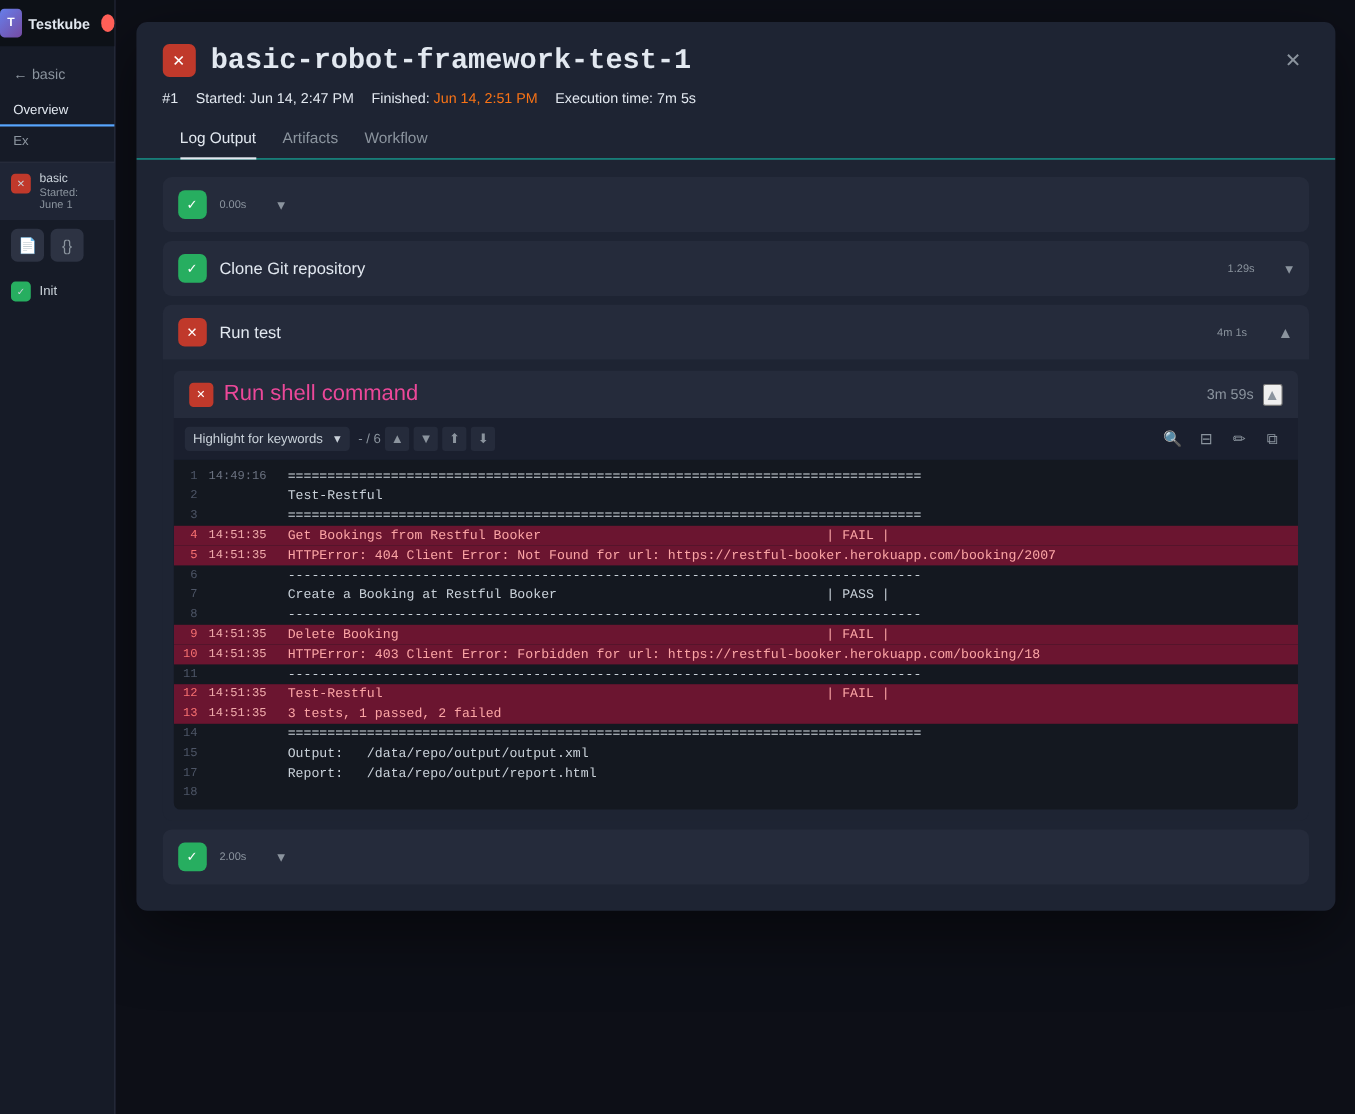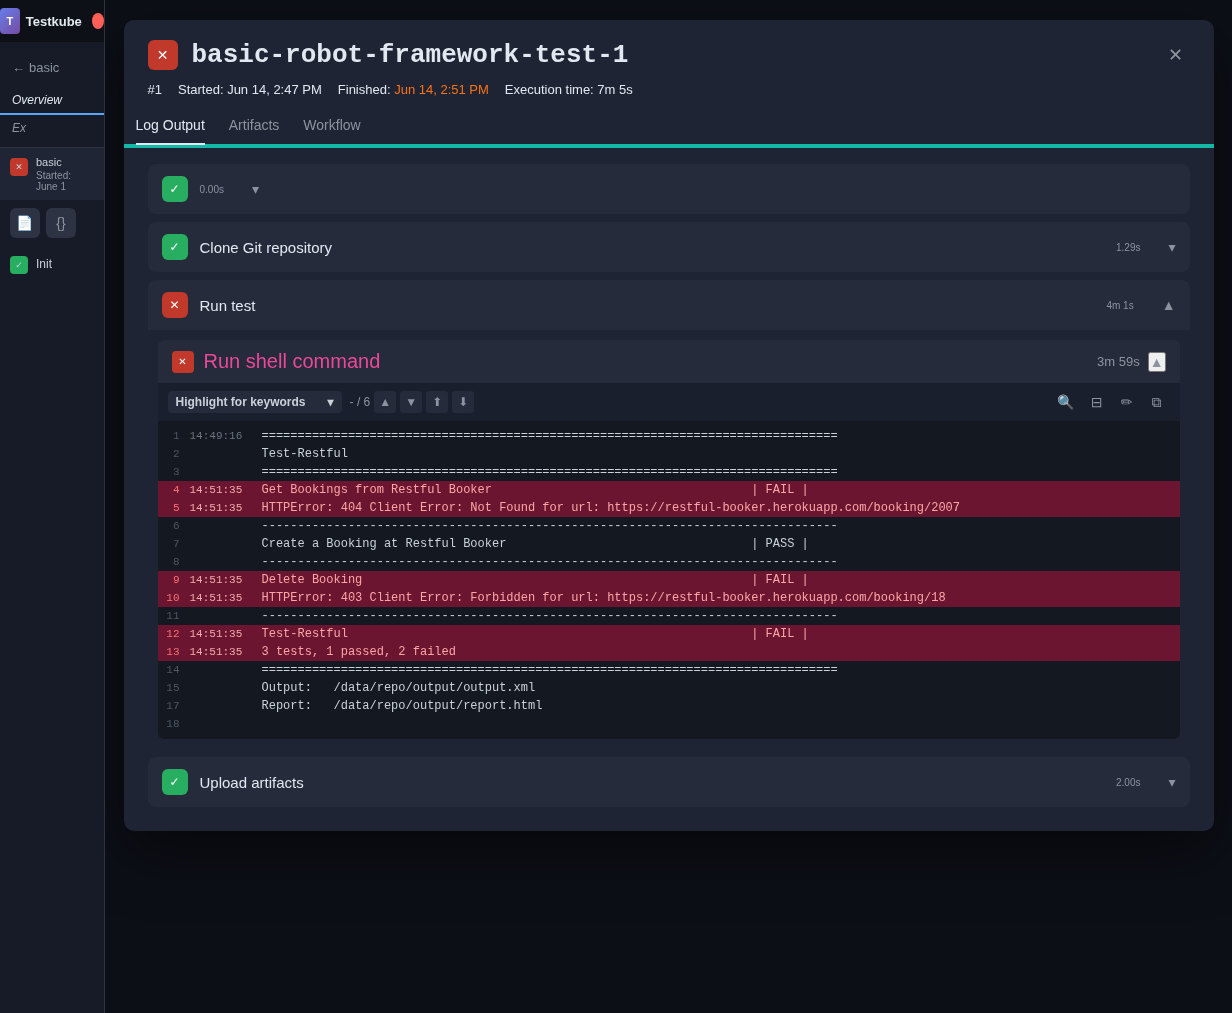--- a/index.html
+++ b/index.html
@@ -64,21 +64,20 @@
       color: #8b949e;
       font-size: 13px;
       cursor: pointer;
       gap: 4px;
     }
     .sidebar-tabs {
       display: flex;
       flex-direction: column;
       padding: 6px 0;
       border-bottom: 1px solid #2d3343;
-      font-style: italic;
     }
     .sidebar-tab {
       padding: 6px 12px;
       font-size: 12px;
       color: #8b949e;
       cursor: pointer;
     }
     .sidebar-tab.active {
       color: #e2e8f0;
       border-bottom: 2px solid #58a6ff;
@@ -190,22 +189,22 @@
     .modal-meta {
       padding: 0 24px 12px;
       display: flex;
       gap: 16px;
       font-size: 13px;
       color: #8b949e;
     }
     .modal-meta span { color: #e2e8f0; }
     .modal-tabs {
       display: flex;
-      padding: 0 12px;
-      border-bottom: 4px solid #14b8a6;
+      padding: 0 40px;
+      border-bottom: 1px solid #14b8a6;
       gap: 24px;
     }
     .modal-tab {
       padding: 8px 0 10px;
       font-size: 14px;
       color: #8b949e;
       cursor: pointer;
       border-bottom: 2px solid transparent;
       margin-bottom: -1px;
     }
@@ -297,29 +296,28 @@
     .log-toolbar {
       display: flex;
       align-items: center;
       background: #1a1f2e;
       padding: 6px 10px;
       margin: 0 10px;
       gap: 8px;
     }
     .log-highlight-btn {
       display: flex;
-      gap: 22px;
+      gap: 10px;
       background: #252b3b;
       border-radius: 4px;
       padding: 4px 8px;
       font-size: 12px;
       color: #c9d1d9;
       cursor: pointer;
       border: none;
-      font-weight: bold;
     }
     .log-nav-group {
       display: flex;
       align-items: center;
       gap: 4px;
       font-size: 12px;
       color: #8b949e;
     }
     .log-nav-btn {
       width: 22px; height: 22px;
@@ -611,20 +609,19 @@
               <div class="log-line">
                 <span class="log-line-num">18</span>
                 <span class="log-line-time"></span>
                 <span class="log-line-text"></span>
               </div>
             </div>
         </div>
 
         <div class="step-row" style="margin-top:8px;">
           <div class="step-icon pass">✓</div>
-          <div class="step-label">Upload artifacts</div>
           <div class="step-time">2.00s</div>
           <div class="step-chevron">▾</div>
         </div>
       </div>
     </div>
   </div>
 </div>
 
 </body></html>

